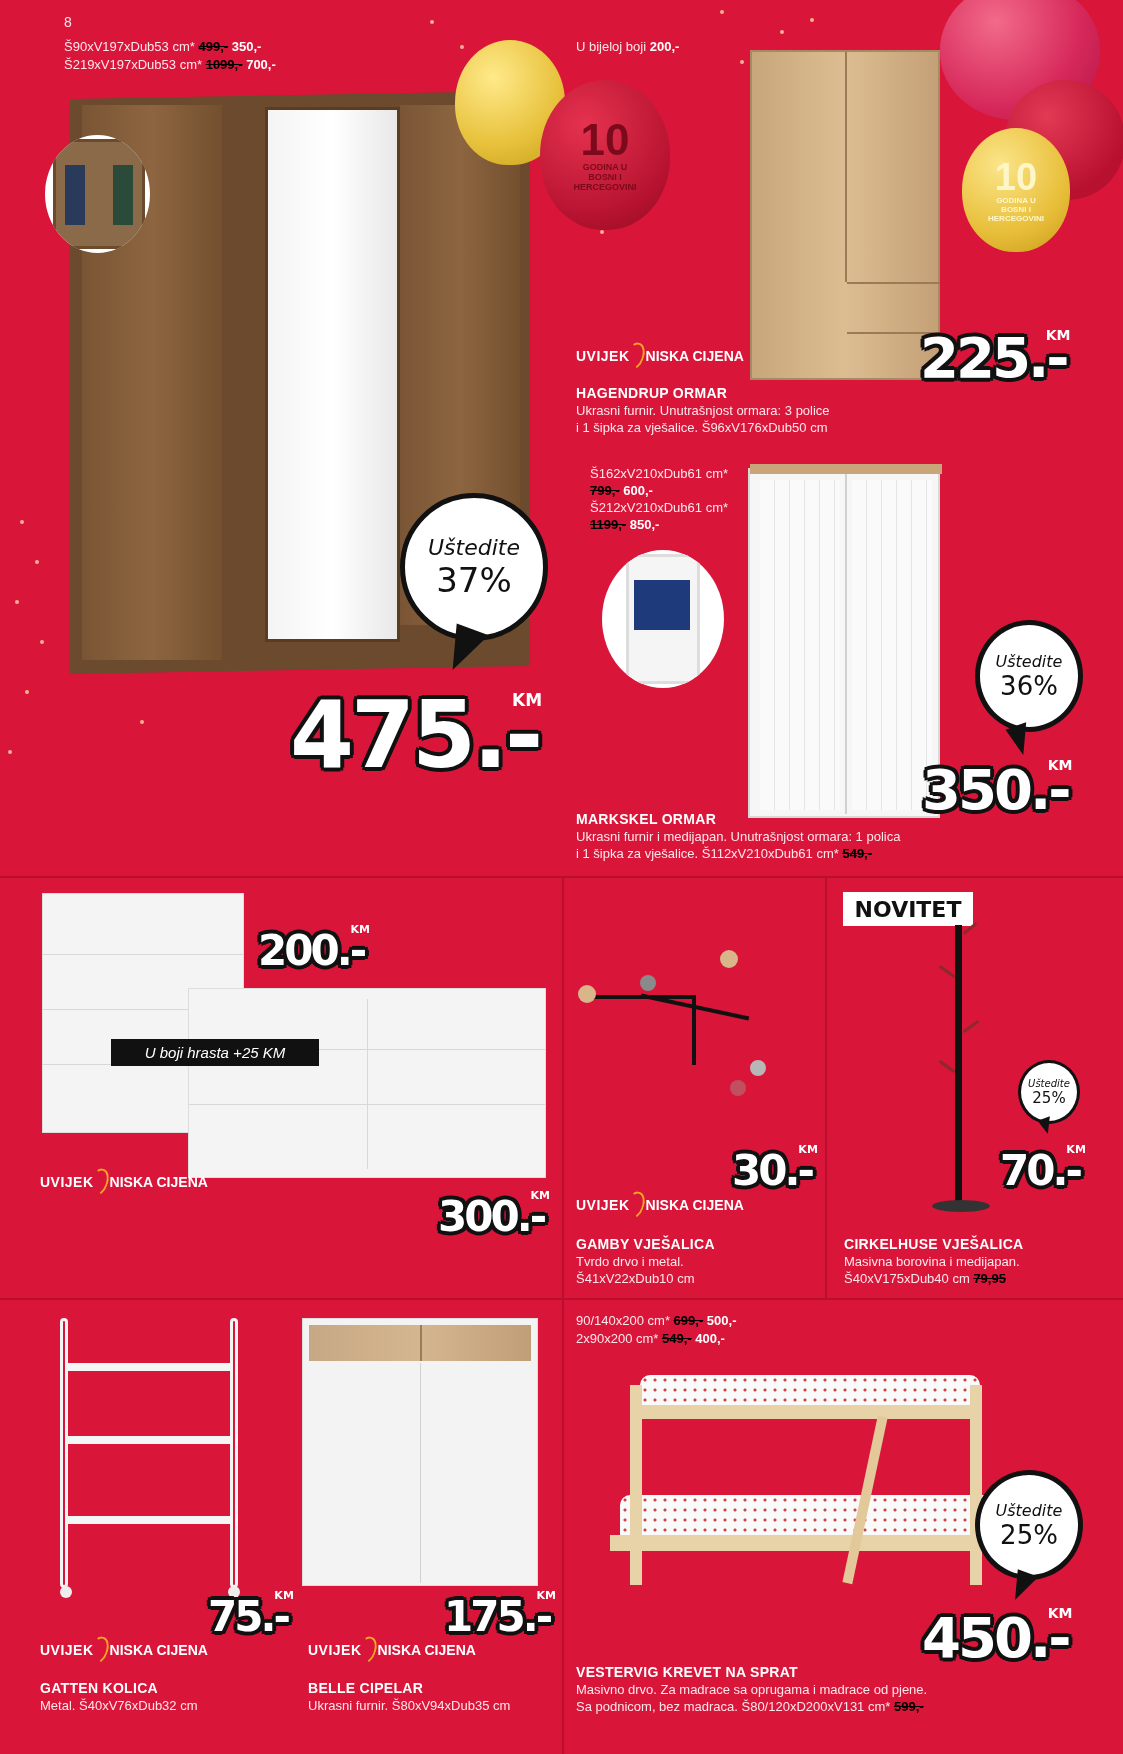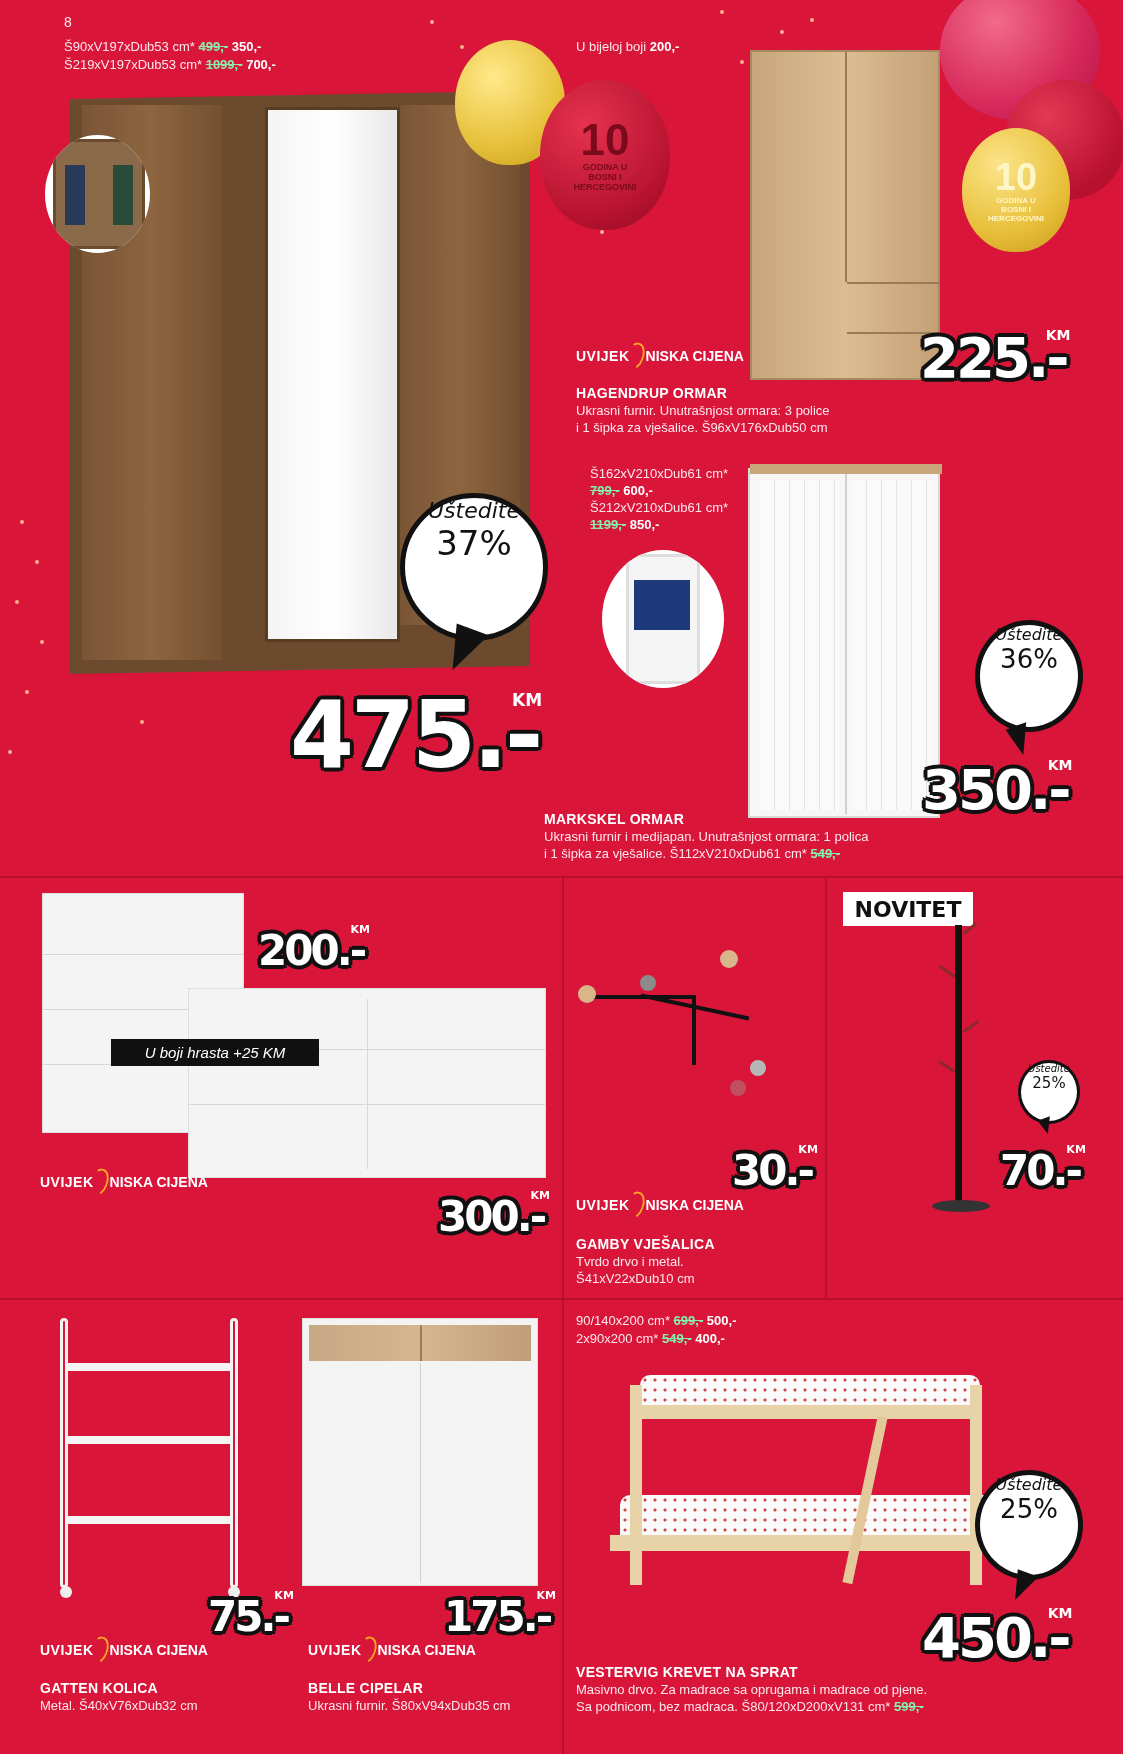--- a/index.html
+++ b/index.html
@@ -2,29 +2,29 @@
 <html><head>
 <meta charset="utf-8">
 <style>
 *{box-sizing:border-box;margin:0;padding:0}
 html,body{width:1123px;height:1754px;background:#d9153a;overflow:hidden}
 body{font-family:"Liberation Sans",sans-serif;color:#fff;position:relative}
 .page{position:absolute;left:0;top:0;width:1123px;height:1754px;background:#d9153a}
 .abs{position:absolute}
 .small{font-size:13px;line-height:17px;color:#ffe6ea}
 .small b{color:#fff}
-.strike{text-decoration:line-through;font-weight:bold;color:#86efac}
+.strike{text-decoration:line-through;font-weight:bold;color:#000000}
 .name{font-weight:bold;font-size:14px;letter-spacing:.3px;color:#fff;margin-bottom:1px}
 .desc{font-size:13px;line-height:17px;color:#ffe6ea}
 .hline{position:absolute;height:2px;background:#b80f2f}
 .vline{position:absolute;width:2px;background:#b80f2f}
 .price{position:absolute;font-weight:bold;color:#fff;font-family:"DejaVu Sans",sans-serif;
   text-shadow:-3px -3px 0 #111,3px -3px 0 #111,-3px 3px 0 #111,3px 3px 0 #111,0 4px 0 #111,4px 0 0 #111,-4px 0 0 #111,0 -4px 0 #111;letter-spacing:-3px;line-height:1}
 .price .km{position:absolute;font-size:14px;letter-spacing:0;text-shadow:none;top:0;color:#fff}
-.bubble{position:absolute;background:#fff;border:5px solid #111;border-radius:50%;color:#111;text-align:center;display:flex;flex-direction:column;justify-content:flex-start;align-items:center}
+.bubble{position:absolute;background:#fff;border:5px solid #111;border-radius:50%;color:#111;text-align:center;display:flex;flex-direction:column;justify-content:center;align-items:center}
 .bubble .l1{font-style:italic;font-family:"DejaVu Sans",sans-serif}
 .bubble .l2{font-weight:normal;font-family:"DejaVu Sans",sans-serif}
 .tail{position:absolute;width:0;height:0}
 .logo{position:absolute;display:flex;align-items:center;font-size:14px;height:24px}
 .logo .u{color:#fff;font-weight:bold;letter-spacing:.5px}
 .logo .arc{width:18px;height:28px;border:2px solid #f5a623;border-left-color:transparent;border-bottom-color:transparent;border-radius:50%;margin:0 2px 0 -4px;transform:rotate(20deg)}
 .logo .n{color:#fff;font-weight:bold}
 .balloon{position:absolute;border-radius:50% 50% 48% 48%;display:flex;flex-direction:column;align-items:center;justify-content:center;text-align:center;font-weight:bold}
 .furn{position:absolute}
 .dot{position:absolute;width:4px;height:4px;border-radius:50%;background:#ffd7a8;opacity:.8}
@@ -146,21 +146,21 @@
   </div>
   <div class="bubble" style="left:975px;top:620px;width:108px;height:112px">
     <div class="l1" style="font-size:16px">Uštedite</div>
     <div class="l2" style="font-size:26px">36%</div>
   </div>
   <div class="tail" style="left:1010px;top:725px;border-left:8px solid transparent;border-right:14px solid transparent;border-top:30px solid #111;transform:rotate(-20deg)"></div>
   <div class="price" style="left:922px;top:762px;font-size:56px">
     <span>350.-</span>
     <span class="km" style="right:-4px;top:-4px">KM</span>
   </div>
-  <div class="abs" style="left:544px;top:811px">
+  <div class="abs" style="left:576px;top:811px">
     <div class="name">MARKSKEL ORMAR</div>
     <div class="desc">Ukrasni furnir i medijapan. Unutrašnjost ormara: 1 polica</div>
     <div class="desc"><span>i 1 šipka za vješalice. Š112xV210xDub61 cm*</span> <span class="strike">549,-</span></div>
   </div>
 
   <div class="hline" style="left:0;top:876px;width:1123px"></div>
   <div class="vline" style="left:562px;top:878px;height:420px"></div>
   <div class="vline" style="left:825px;top:878px;height:420px"></div>
   <div class="hline" style="left:0;top:1298px;width:1123px"></div>
   <div class="vline" style="left:562px;top:1300px;height:454px"></div>
@@ -226,20 +226,25 @@
   </div>
   <div class="bubble" style="left:1018px;top:1060px;width:62px;height:64px;border-width:3px">
     <div class="l1" style="font-size:10px">Uštedite</div>
     <div class="l2" style="font-size:15px">25%</div>
   </div>
   <div class="tail" style="left:1040px;top:1118px;border-left:5px solid transparent;border-right:8px solid transparent;border-top:16px solid #111;transform:rotate(-20deg)"></div>
   <div class="price" style="left:1000px;top:1150px;font-size:42px">
     <span>70.-</span>
     <span class="km" style="right:-6px;top:-6px;font-size:11px">KM</span>
   </div>
+  <div class="abs" style="left:844px;top:1236px">
+    <div class="name">CIRKELHUSE VJEŠALICA</div>
+    <div class="desc">Masivna borovina i medijapan.</div>
+    <div class="desc"><span>Š40xV175xDub40 cm</span> <span class="strike">79,95</span></div>
+  </div>
 
   <div class="furn" style="left:60px;top:1318px;width:180px;height:280px">
     <div style="position:absolute;left:0;top:0;width:8px;height:270px;border:3px solid #f5f5f5;border-radius:4px"></div>
     <div style="position:absolute;left:170px;top:0;width:8px;height:270px;border:3px solid #f5f5f5;border-radius:4px"></div>
     <div style="position:absolute;left:6px;top:45px;width:166px;height:8px;background:#f5f5f5"></div>
     <div style="position:absolute;left:6px;top:118px;width:166px;height:8px;background:#f5f5f5"></div>
     <div style="position:absolute;left:6px;top:198px;width:166px;height:8px;background:#f5f5f5"></div>
     <div style="position:absolute;left:0;top:268px;width:12px;height:12px;border-radius:50%;background:#eee"></div>
     <div style="position:absolute;left:168px;top:268px;width:12px;height:12px;border-radius:50%;background:#eee"></div>
   </div>

